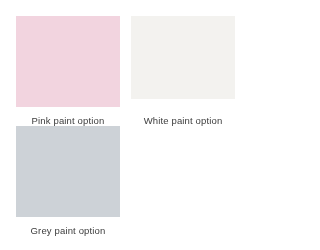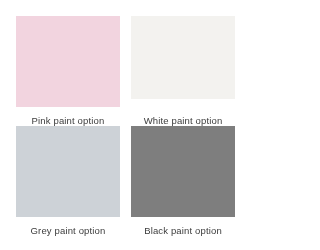--- a/index.html
+++ b/index.html
@@ -66,18 +66,14 @@
   <div class="swatch-cell">
     <span class="swatch-chip" style="background-color: rgb(243, 242, 239);"></span>
     <span class="swatch-label" style="color: rgb(60, 60, 60); margin-top: 16px;">White paint option</span>
   </div>
 
   <div class="swatch-cell">
     <span class="swatch-chip" style="background-color: rgb(205, 210, 215);"></span>
     <span class="swatch-label" style="color: rgb(60, 60, 60); text-align: center;">Grey paint option</span>
   </div>
 
-  <div class="swatch-cell">
-    <span class="swatch-chip" style="background-color: rgb(126, 126, 126);"></span>
-    <span class="swatch-label" style="color: rgb(60, 60, 60);">Black paint option</span>
-  </div>
 
 </div>
 
 </body></html>

